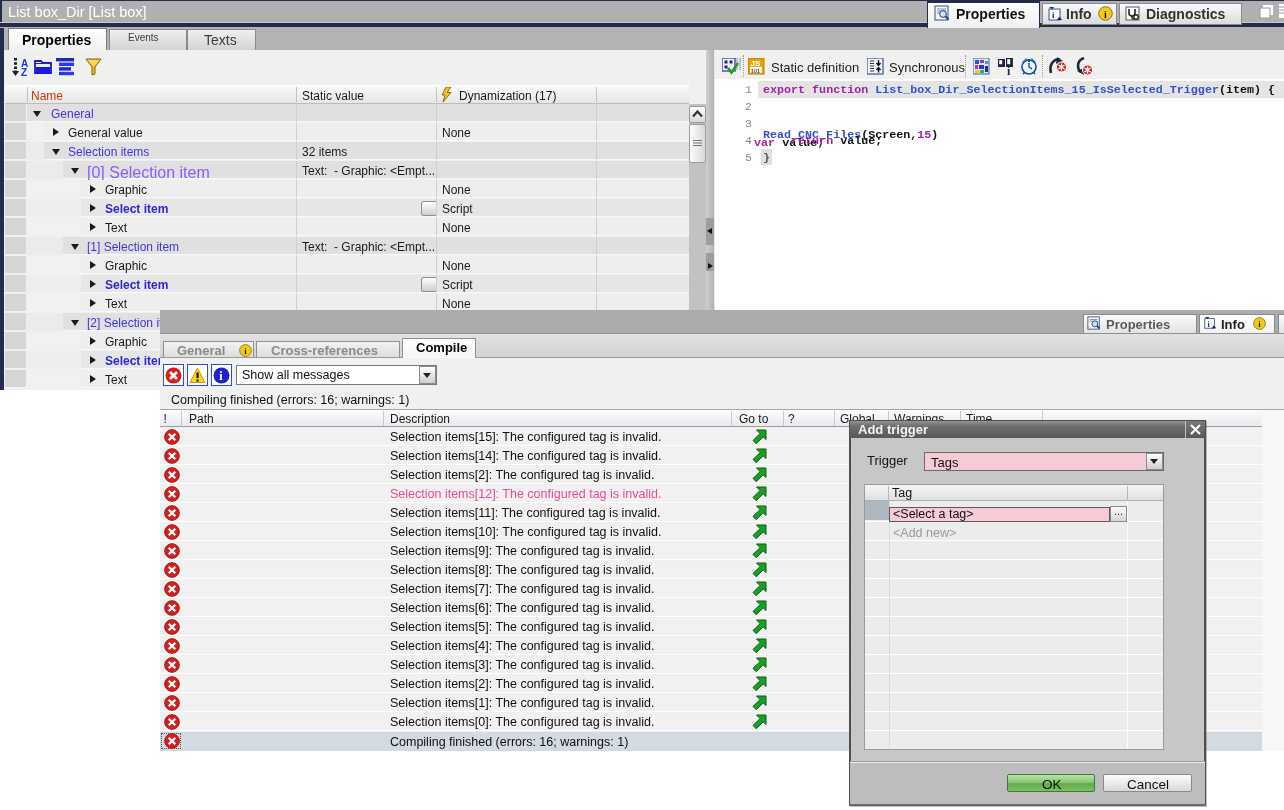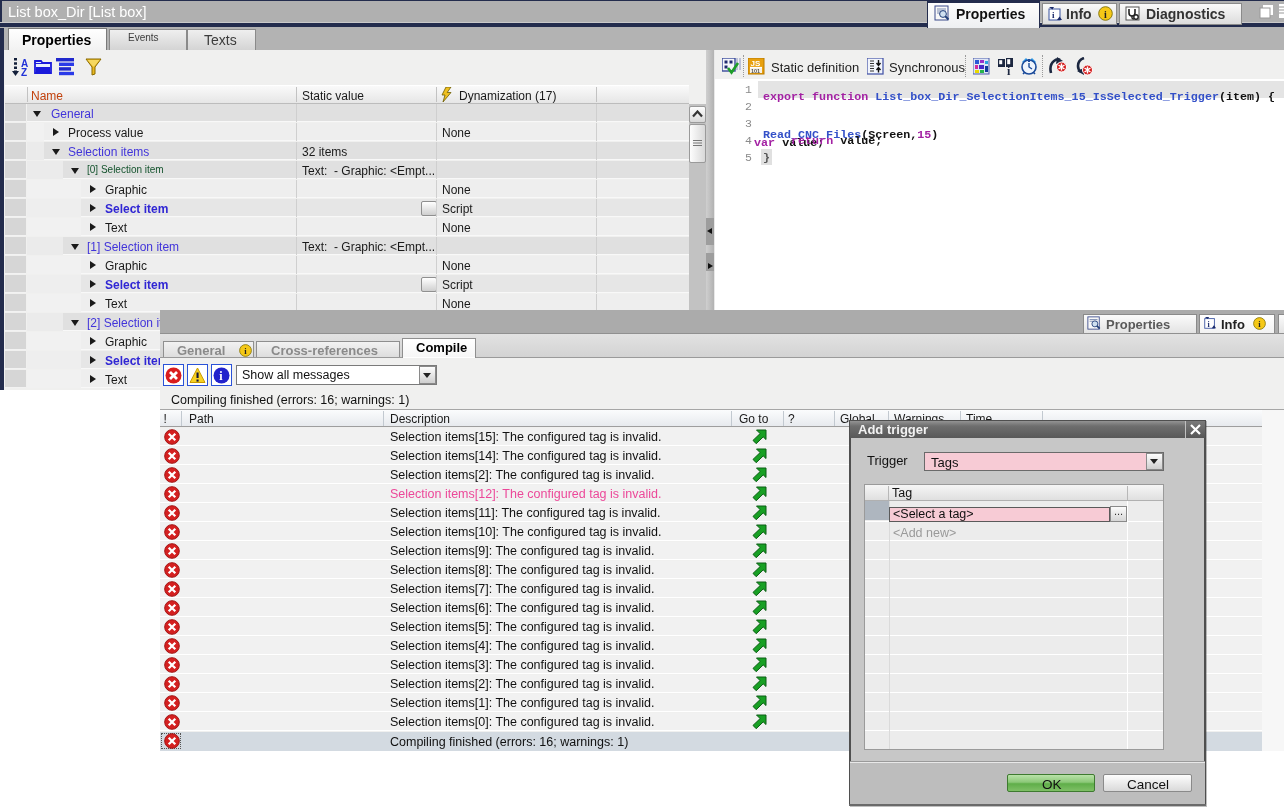--- a/index.html
+++ b/index.html
@@ -100,39 +100,39 @@
 <div class="abs" style="left:27px;top:104px;width:662px;height:18px;background:#e0e0e0;border-bottom:1px solid #f8f8f8;"></div>
 <div class="abs" style="left:33px;top:111px;width:0;height:0;border-left:4.5px solid transparent;border-right:4.5px solid transparent;border-top:6px solid #1a1a1a;"></div>
 <div class="tx" style="left:51px;top:107px;font-size:12px;color:#4134da;">General</div>
 <div class="abs" style="left:296px;top:104px;width:1px;height:18px;background:#cfcfcf;"></div>
 <div class="abs" style="left:436px;top:104px;width:1px;height:18px;background:#cfcfcf;"></div>
 <div class="abs" style="left:596px;top:104px;width:1px;height:18px;background:#cfcfcf;"></div>
 <div class="abs" style="left:5px;top:123px;width:21px;height:18px;background:#d6d6d6;border-bottom:1px solid #f2f2f2;"></div>
 <div class="abs" style="left:27px;top:123px;width:662px;height:18px;background:#eeeeee;border-bottom:1px solid #f8f8f8;"></div>
 <div class="abs" style="left:27px;top:123px;width:17px;height:18px;background:#f1f1f1;"></div>
 <div class="abs" style="left:53px;top:128px;width:0;height:0;border-top:4.5px solid transparent;border-bottom:4.5px solid transparent;border-left:6px solid #1a1a1a;"></div>
-<div class="tx" style="left:68px;top:126px;font-size:12px;color:#1a1a1a;">Process value</div>
+<div class="tx" style="left:68px;top:126px;font-size:12px;color:#1a1a1a;">General value</div>
 <div class="tx" style="left:442px;top:126px;font-size:12px;color:#1a1a1a;">None</div>
 <div class="abs" style="left:296px;top:123px;width:1px;height:18px;background:#cfcfcf;"></div>
 <div class="abs" style="left:436px;top:123px;width:1px;height:18px;background:#cfcfcf;"></div>
 <div class="abs" style="left:596px;top:123px;width:1px;height:18px;background:#cfcfcf;"></div>
 <div class="abs" style="left:5px;top:142px;width:21px;height:18px;background:#d6d6d6;border-bottom:1px solid #f2f2f2;"></div>
 <div class="abs" style="left:27px;top:142px;width:662px;height:18px;background:#e0e0e0;border-bottom:1px solid #f8f8f8;"></div>
 <div class="abs" style="left:27px;top:142px;width:17px;height:18px;background:#ebebeb;"></div>
 <div class="abs" style="left:52px;top:149px;width:0;height:0;border-left:4.5px solid transparent;border-right:4.5px solid transparent;border-top:6px solid #1a1a1a;"></div>
 <div class="tx" style="left:68px;top:145px;font-size:12px;color:#4134da;">Selection items</div>
 <div class="tx" style="left:302px;top:145px;font-size:12px;color:#1a1a1a;">32 items</div>
 <div class="abs" style="left:296px;top:142px;width:1px;height:18px;background:#cfcfcf;"></div>
 <div class="abs" style="left:436px;top:142px;width:1px;height:18px;background:#cfcfcf;"></div>
 <div class="abs" style="left:596px;top:142px;width:1px;height:18px;background:#cfcfcf;"></div>
 <div class="abs" style="left:5px;top:161px;width:21px;height:18px;background:#d6d6d6;border-bottom:1px solid #f2f2f2;"></div>
 <div class="abs" style="left:27px;top:161px;width:662px;height:18px;background:#e0e0e0;border-bottom:1px solid #f8f8f8;"></div>
 <div class="abs" style="left:27px;top:161px;width:36px;height:18px;background:#ebebeb;"></div>
 <div class="abs" style="left:71px;top:168px;width:0;height:0;border-left:4.5px solid transparent;border-right:4.5px solid transparent;border-top:6px solid #1a1a1a;"></div>
-<div class="tx" style="left:87px;top:164px;font-size:10px;color:#14532d;">[0] Selection item</div>
+<div class="tx" style="left:87px;top:164px;font-size:16px;color:#8b5cf6;">[0] Selection item</div>
 <div class="tx" style="left:302px;top:164px;font-size:12px;color:#1a1a1a;">Text:&nbsp; - Graphic: &lt;Empt...</div>
 <div class="abs" style="left:296px;top:161px;width:1px;height:18px;background:#cfcfcf;"></div>
 <div class="abs" style="left:436px;top:161px;width:1px;height:18px;background:#cfcfcf;"></div>
 <div class="abs" style="left:596px;top:161px;width:1px;height:18px;background:#cfcfcf;"></div>
 <div class="abs" style="left:5px;top:180px;width:21px;height:18px;background:#d6d6d6;border-bottom:1px solid #f2f2f2;"></div>
 <div class="abs" style="left:27px;top:180px;width:662px;height:18px;background:#eeeeee;border-bottom:1px solid #f8f8f8;"></div>
 <div class="abs" style="left:27px;top:180px;width:54px;height:18px;background:#f1f1f1;"></div>
 <div class="abs" style="left:90px;top:185px;width:0;height:0;border-top:4.5px solid transparent;border-bottom:4.5px solid transparent;border-left:6px solid #1a1a1a;"></div>
 <div class="tx" style="left:105px;top:183px;font-size:12px;color:#1a1a1a;">Graphic</div>
 <div class="tx" style="left:442px;top:183px;font-size:12px;color:#1a1a1a;">None</div>
@@ -307,21 +307,21 @@
   </svg>
 <svg class="abs" style="left:1074px;top:57px;" width="19" height="19" viewBox="0 0 19 19">
     <path d="M10 1 Q4 3 4 9 Q4 13 7 15" fill="none" stroke="#1c2740" stroke-width="2.6"></path>
     <path d="M10 11 L10 18 L3 14 Z" fill="#1c2740"></path>
     <circle cx="13.5" cy="13" r="5" fill="#d42020" stroke="#fff"></circle>
     <path d="M13.5 9.5 L13.5 16.5 M10.5 11 L16.5 15 M10.5 15 L16.5 11" stroke="#fff" stroke-width="1.4"></path>
   </svg>
 <div class="abs" style="left:758px;top:81px;width:526px;height:17px;background:#e4e4e4;"></div>
 <div class="abs" style="left:761px;top:149px;width:11px;height:16px;background:#e0e0e0;"></div>
 <div class="tx lnum" style="left:745px;top:83px;">1</div>
-<div class="tx mono" style="left:763px;top:90px;"><span style="color:#a321a3;">export</span> <span style="color:#a321a3;">function</span> <span style="color:#3350c8;">List_box_Dir_SelectionItems_15_IsSelected_Trigger</span><span style="color:#111;">(item)&nbsp;{</span></div>
+<div class="tx mono" style="left:763px;top:83px;"><span style="color:#a321a3;">export</span> <span style="color:#a321a3;">function</span> <span style="color:#3350c8;">List_box_Dir_SelectionItems_15_IsSelected_Trigger</span><span style="color:#111;">(item)&nbsp;{</span></div>
 <div class="tx lnum" style="left:745px;top:100px;">2</div>
 <div class="tx mono" style="left:726px;top:100px;margin-top:36px;"><span style="color:#111;">&nbsp;&nbsp;&nbsp;&nbsp;</span><span style="color:#a321a3;">var</span> <span style="color:#111;">value;</span></div>
 <div class="tx lnum" style="left:745px;top:117px;">3</div>
 <div class="tx mono" style="left:763px;top:128px;"><span style="color:#3350c8;">Read_CNC_Files</span><span style="color:#111;">(Screen,</span><span style="color:#a321a3;">15</span><span style="color:#111;">)</span></div>
 <div class="tx lnum" style="left:745px;top:134px;">4</div>
 <div class="tx mono" style="left:763px;top:134px;"><span style="color:#111;">&nbsp;&nbsp;&nbsp;&nbsp;</span><span style="color:#a321a3;">return</span> <span style="color:#111;">value;</span></div>
 <div class="tx lnum" style="left:745px;top:151px;">5</div>
 <div class="tx mono" style="left:763px;top:151px;"><span style="color:#555;">}</span></div>
 <div class="abs" style="left:0;top:390px;width:1284px;height:420px;background:#ffffff;"></div>
 <div class="abs" style="left:160px;top:310px;width:1124px;height:442px;background:#f0f0ef;"></div>

